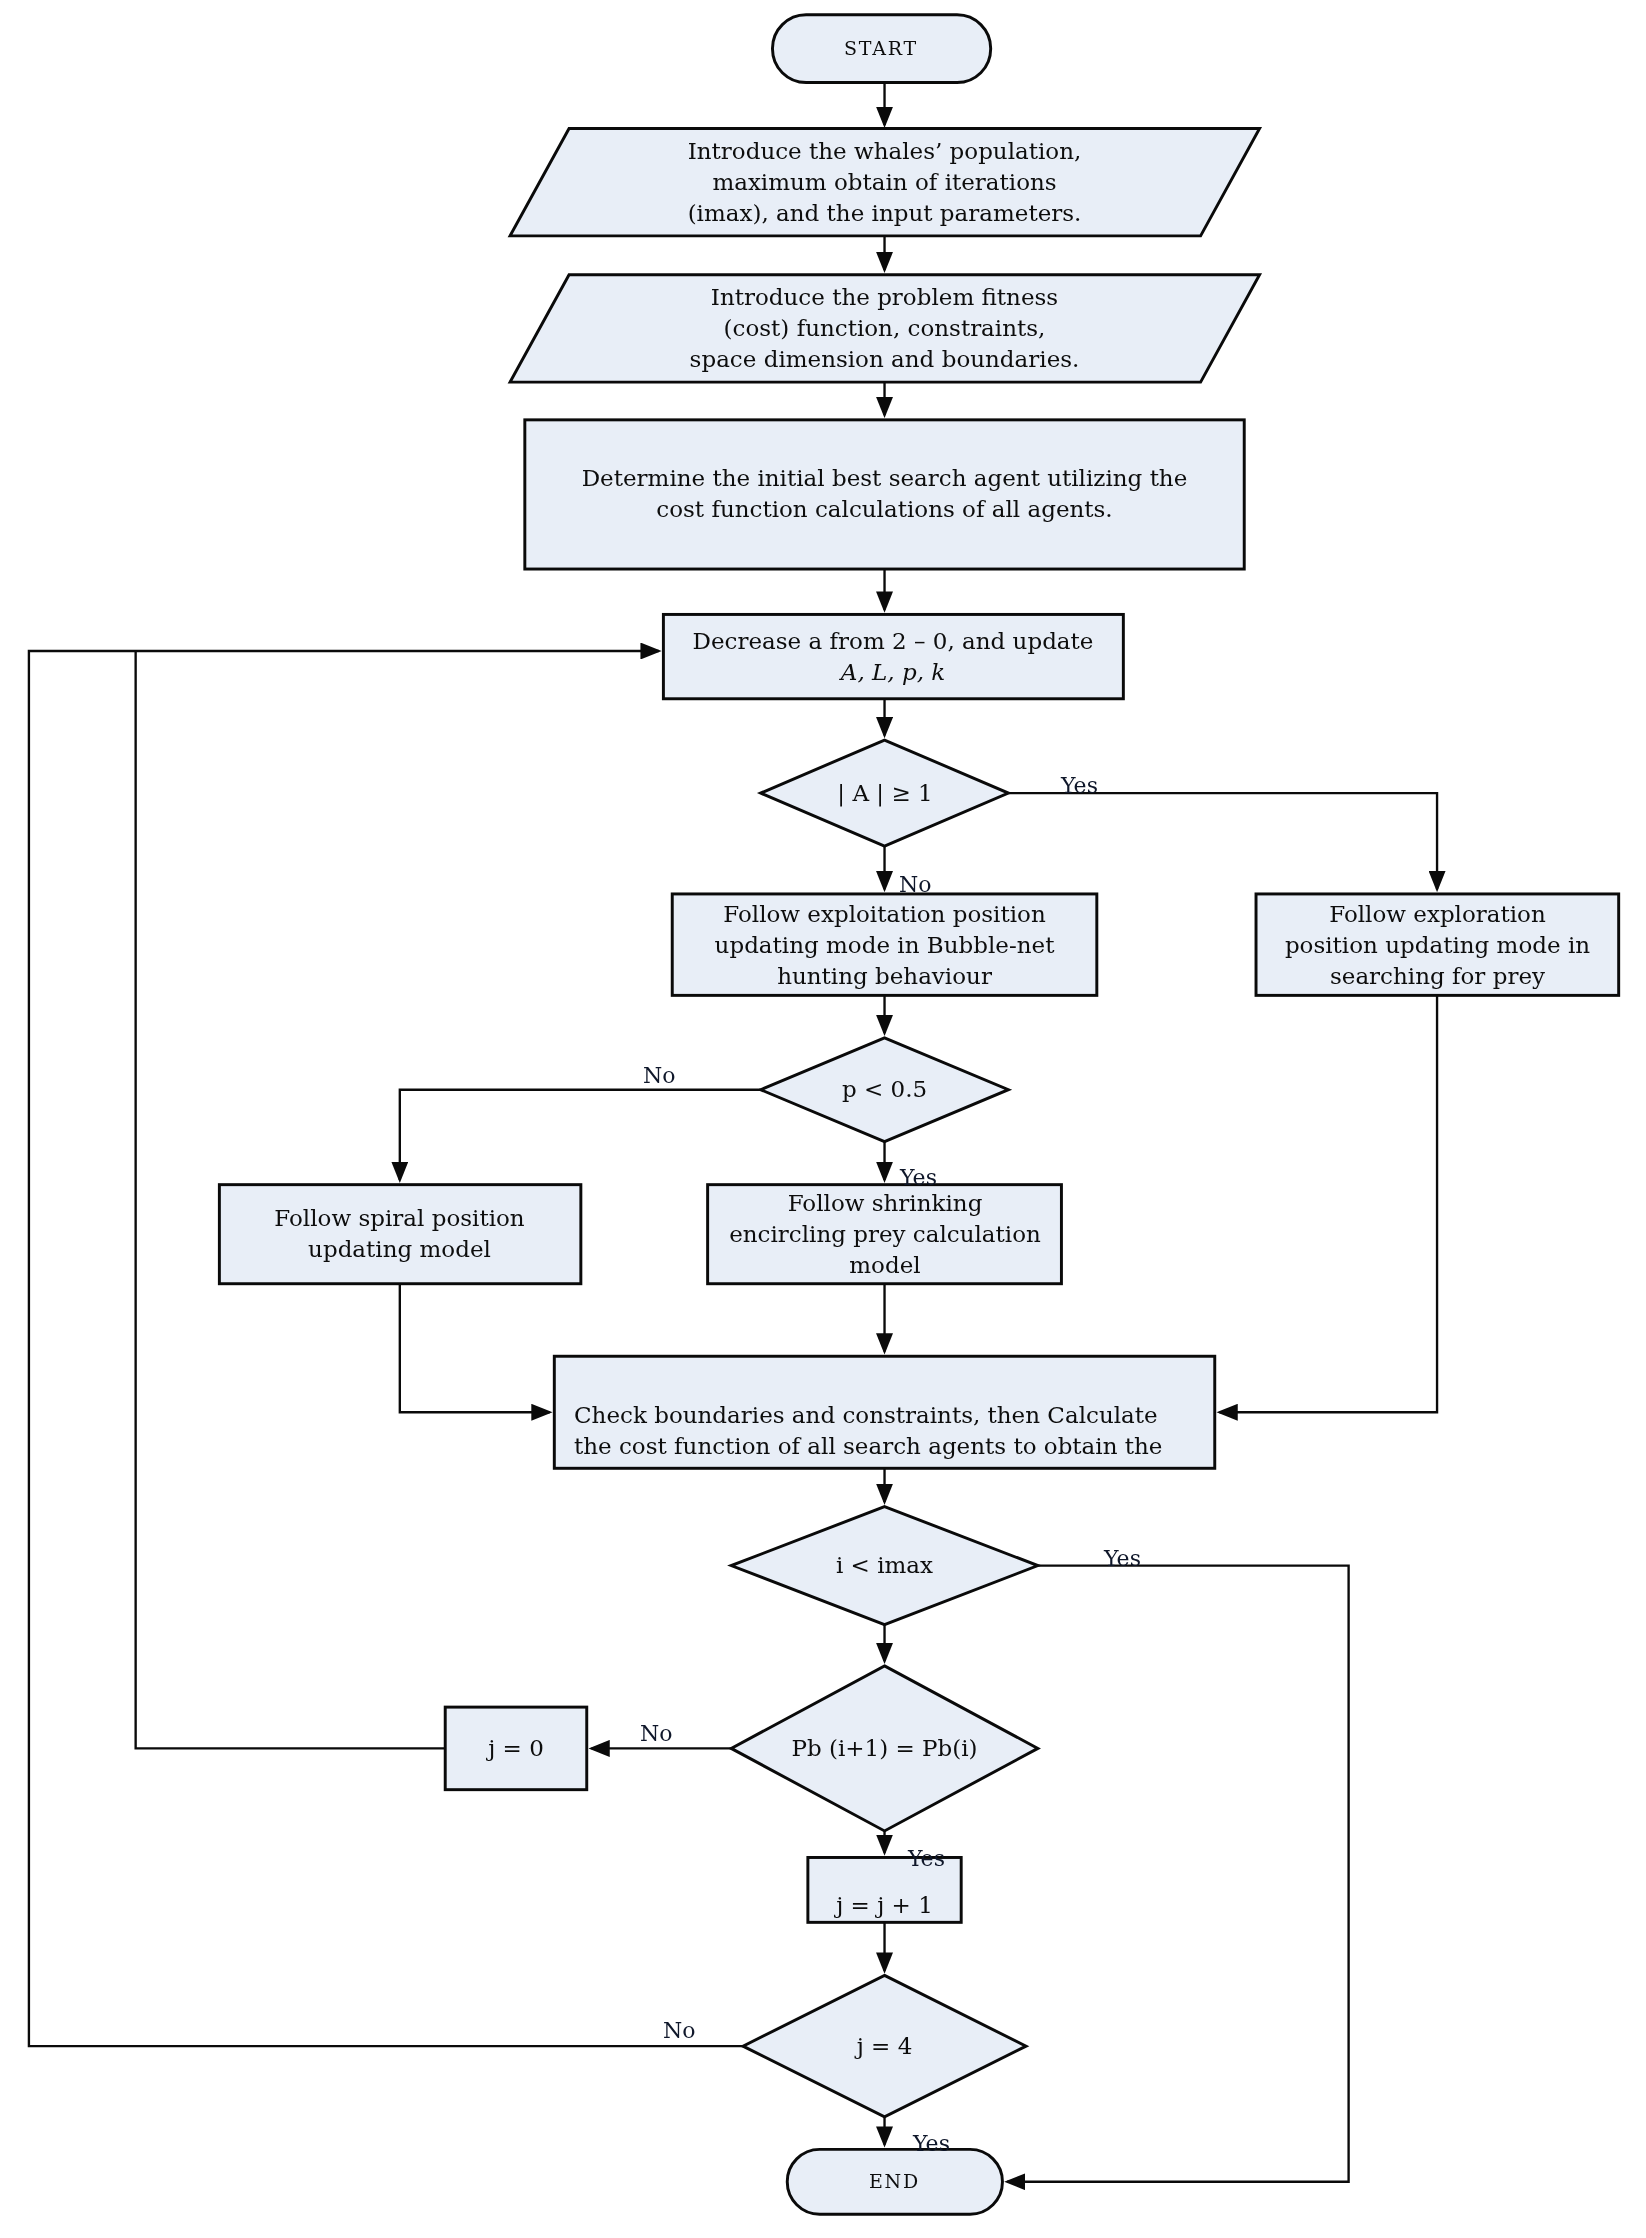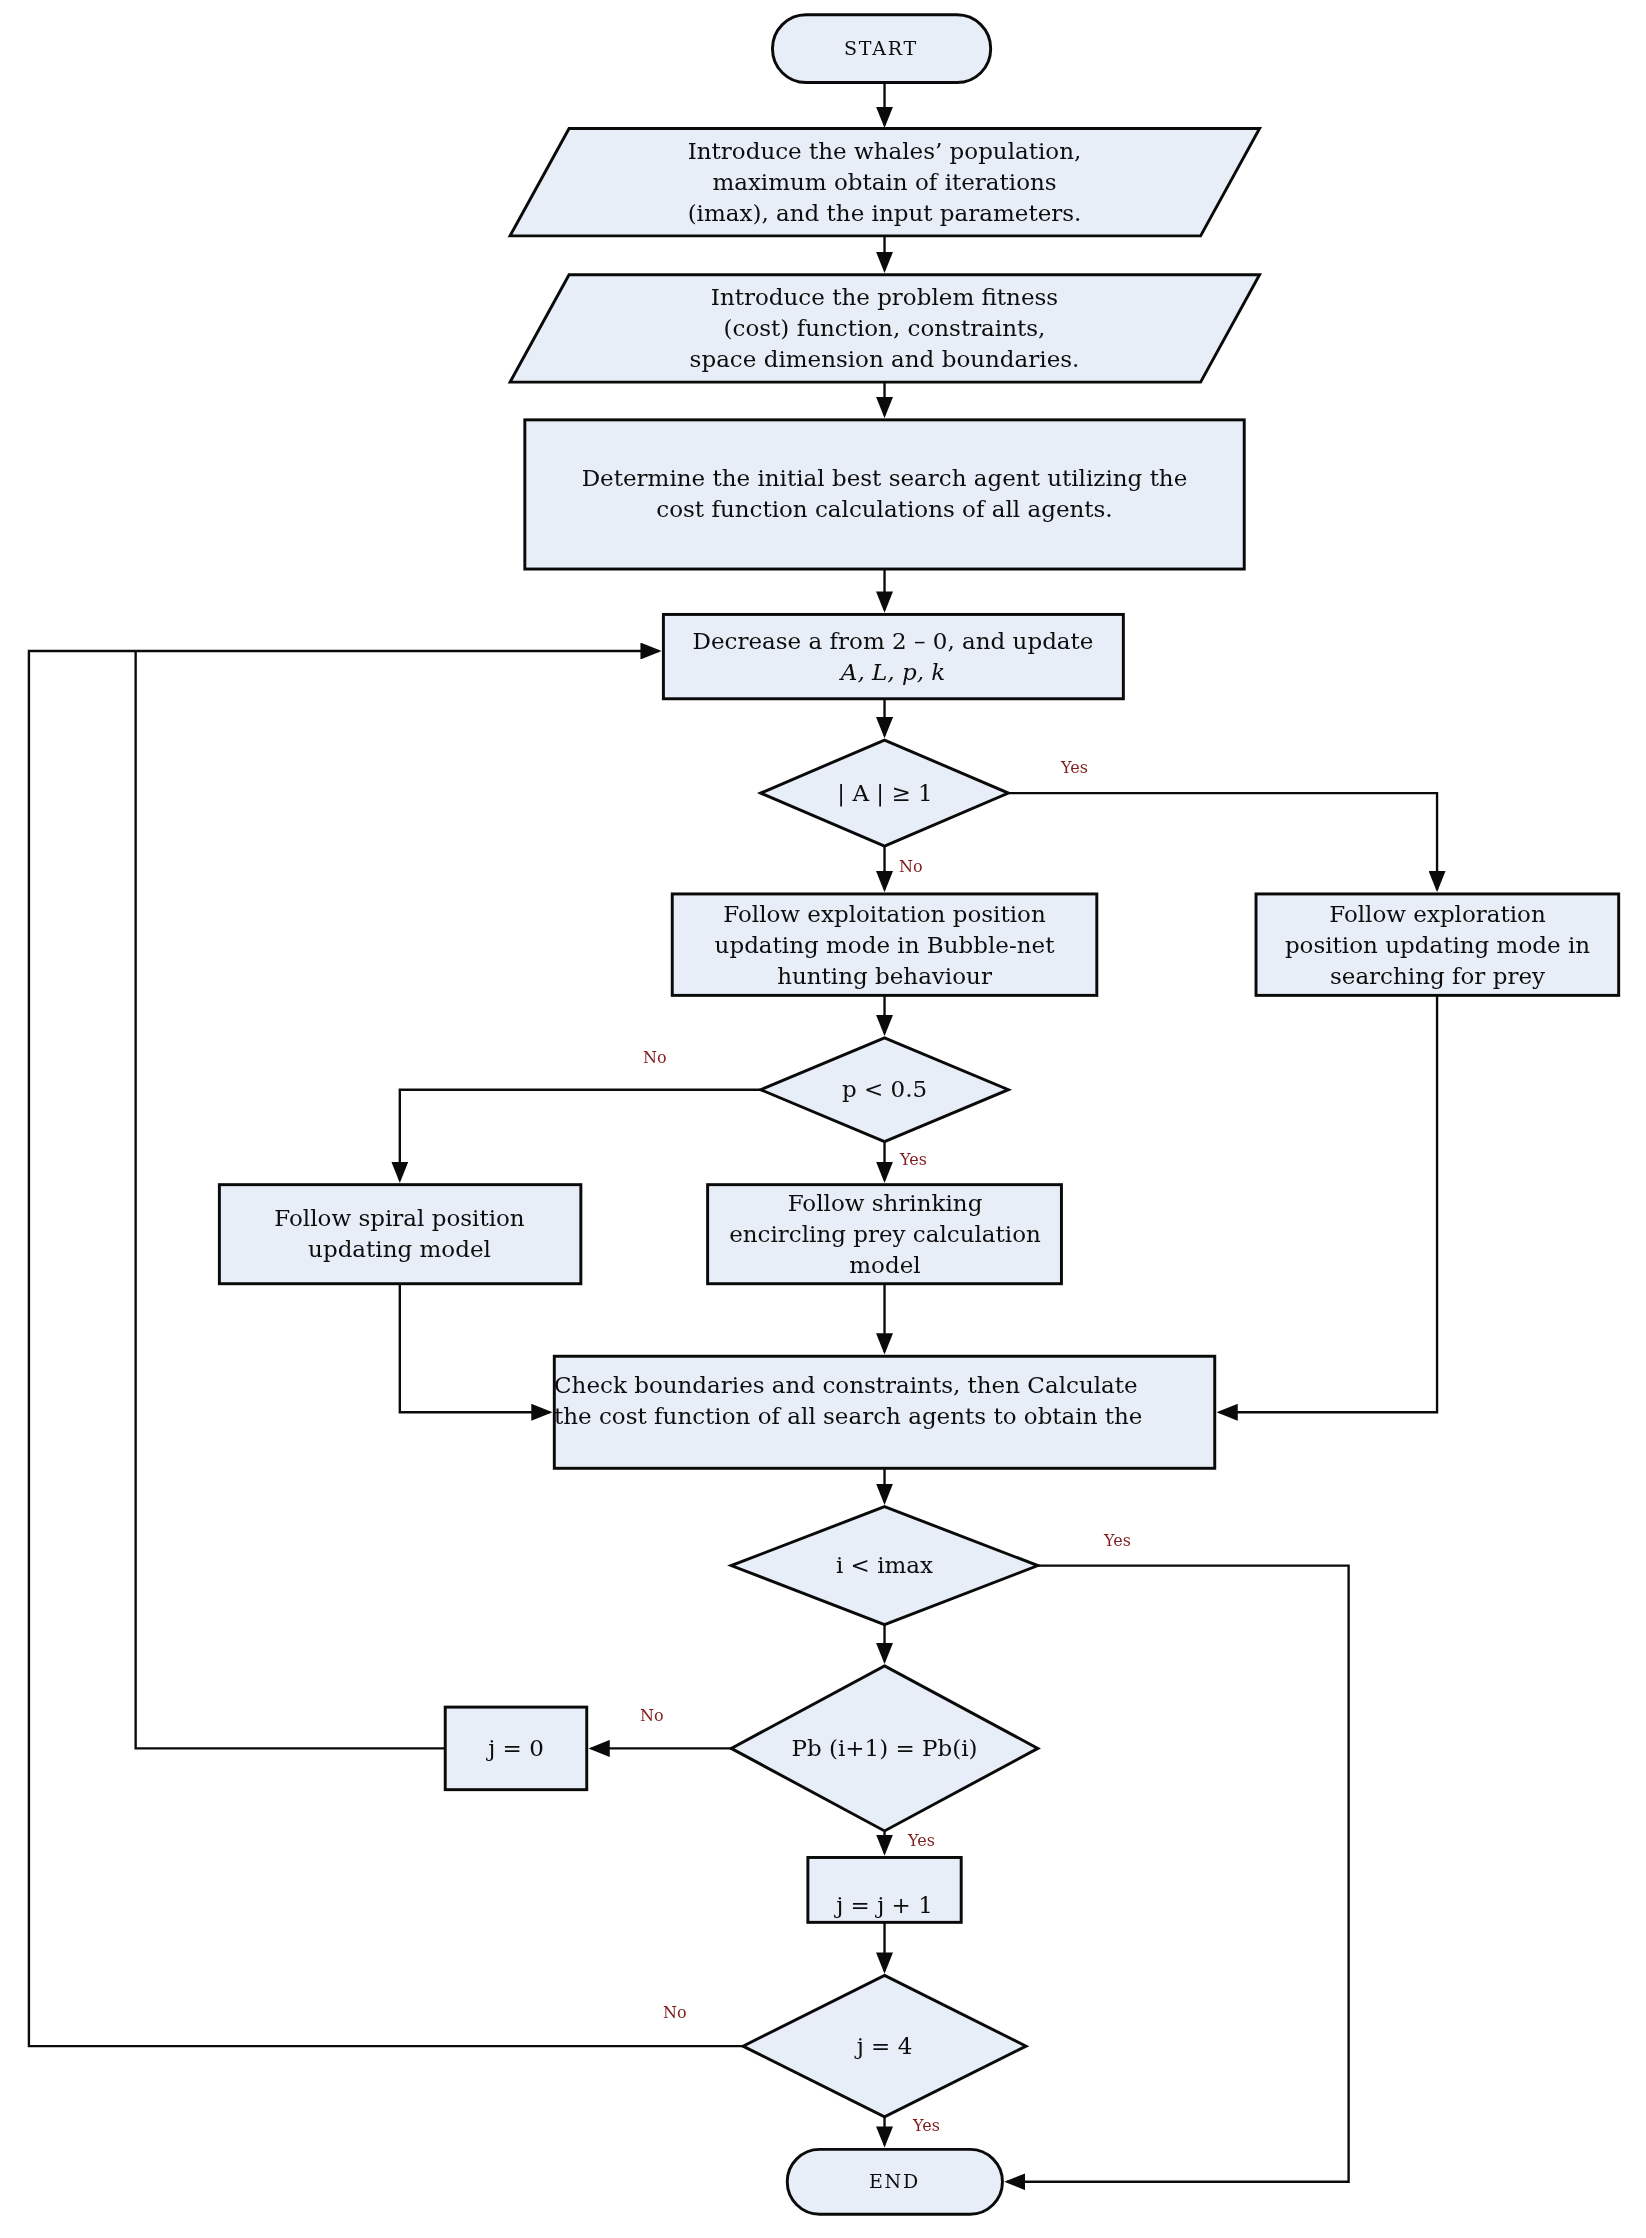--- a/index.html
+++ b/index.html
@@ -17,24 +17,25 @@
     text-align:center;
     font-size:23px;
     line-height:31px;
     color:#0d0d0d;
   }
   .nt .ln{display:block;white-space:nowrap;}
   .big{font-size:19px;letter-spacing:1.8px;line-height:34px;}
   .it{font-style:italic;}
   .lbl{
     position:absolute;
-    font-size:16px;
+    font-size:22px;
     line-height:26px;
-    color:#7f1d1d;
+    color:#0f172a;
     white-space:nowrap;
+    margin-top:18px;
   }
   .shape{fill:#e8eef7;stroke:#0a0a0a;stroke-width:5;}
   .edge{fill:none;stroke:#0a0a0a;stroke-width:4;}
 </style>
 </head>
 <body>
 
 <div class="canvas">
 
   <svg width="1647" height="2239" viewBox="0 0 2793 3797">
@@ -131,21 +132,21 @@
     <span class="ln">Follow spiral position</span>
     <span class="ln">updating model</span>
   </div>
 
   <div class="nt" style="left:708px;top:1188px;width:354px;">
     <span class="ln">Follow shrinking</span>
     <span class="ln">encircling prey calculation</span>
     <span class="ln">model</span>
   </div>
 
-  <div class="nt" style="left:554px;top:1370px;width:580px;">
+  <div class="nt" style="left:554px;top:1400px;width:580px;padding-left:20px;">
     <span class="ln">Check boundaries and constraints, then Calculate</span>
     <span class="ln">the cost function of all search agents to obtain the</span>
   </div>
 
   <div class="nt" style="left:731px;top:1550px;width:307px;">i &lt; imax</div>
 
   <div class="nt" style="left:731px;top:1733px;width:307px;">Pb (i+1) =  Pb(i)</div>
 
   <div class="nt" style="left:445px;top:1733px;width:142px;">j = 0</div>
 

